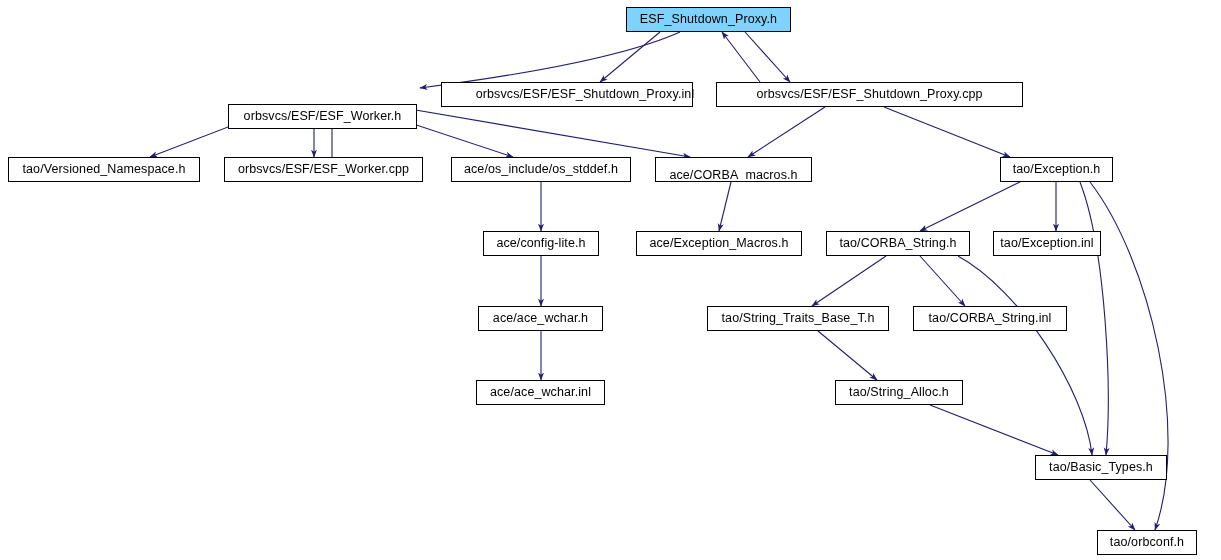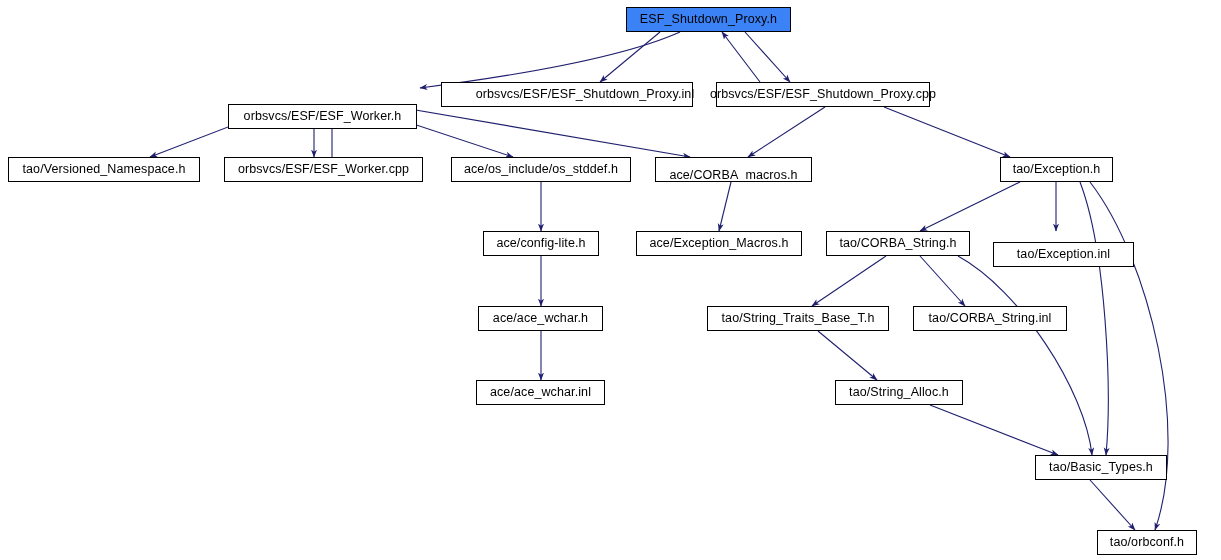--- a/index.html
+++ b/index.html
@@ -32,21 +32,21 @@
     font-size: 12.5px;
     line-height: 1;
     display: flex;
     align-items: center;
     justify-content: center;
     white-space: nowrap;
     letter-spacing: 0.1px;
     z-index: 2;
   }
   .graph-node.root {
-    background: #3b82f6;
+    background: #7dd3fc;
   }
 </style>
 </head>
 <body>
 
 <div id="graph-canvas">
 
   <svg id="edge-layer" viewBox="0 0 1221 560" xmlns="http://www.w3.org/2000/svg">
     <defs>
       <marker id="arrowhead" markerWidth="9" markerHeight="9" refX="7.4" refY="3.2" orient="auto" markerUnits="userSpaceOnUse">
@@ -84,21 +84,21 @@
 
 <div class="graph-node root" style="left: 626px; top: 7px; width: 165px; height: 25px;">
       <span>ESF_Shutdown_Proxy.h</span>
     </div>
     <div class="graph-node" style="left: 228px; top: 82px; width: 189px; height: 25px; margin-top: 22px;">
       <span>orbsvcs/ESF/ESF_Worker.h</span>
     </div>
     <div class="graph-node" style="left: 441px; top: 82px; width: 252px; height: 25px; padding-left: 36px;">
       <span>orbsvcs/ESF/ESF_Shutdown_Proxy.inl</span>
     </div>
-    <div class="graph-node" style="left: 716px; top: 82px; width: 214px; height: 25px;">
+    <div class="graph-node" style="left: 716px; top: 82px; width: 307px; height: 25px;">
       <span>orbsvcs/ESF/ESF_Shutdown_Proxy.cpp</span>
     </div>
     <div class="graph-node" style="left: 8px; top: 157px; width: 192px; height: 25px;">
       <span>tao/Versioned_Namespace.h</span>
     </div>
     <div class="graph-node" style="left: 224px; top: 157px; width: 199px; height: 25px;">
       <span>orbsvcs/ESF/ESF_Worker.cpp</span>
     </div>
     <div class="graph-node" style="left: 451px; top: 157px; width: 180px; height: 25px; justify-content: center;">
       <span>ace/os_include/os_stddef.h</span>
@@ -111,21 +111,21 @@
     </div>
     <div class="graph-node" style="left: 483px; top: 231px; width: 116px; height: 25px;">
       <span>ace/config-lite.h</span>
     </div>
     <div class="graph-node" style="left: 636px; top: 231px; width: 166px; height: 25px;">
       <span>ace/Exception_Macros.h</span>
     </div>
     <div class="graph-node" style="left: 826px; top: 231px; width: 144px; height: 25px;">
       <span>tao/CORBA_String.h</span>
     </div>
-    <div class="graph-node" style="left: 993px; top: 231px; width: 141px; height: 25px; margin-top: 11px;">
+    <div class="graph-node" style="left: 993px; top: 231px; width: 108px; height: 25px;">
       <span>tao/Exception.inl</span>
     </div>
     <div class="graph-node" style="left: 478px; top: 306px; width: 125px; height: 25px;">
       <span>ace/ace_wchar.h</span>
     </div>
     <div class="graph-node" style="left: 707px; top: 306px; width: 182px; height: 25px;">
       <span>tao/String_Traits_Base_T.h</span>
     </div>
     <div class="graph-node" style="left: 913px; top: 306px; width: 154px; height: 25px;">
       <span>tao/CORBA_String.inl</span>

